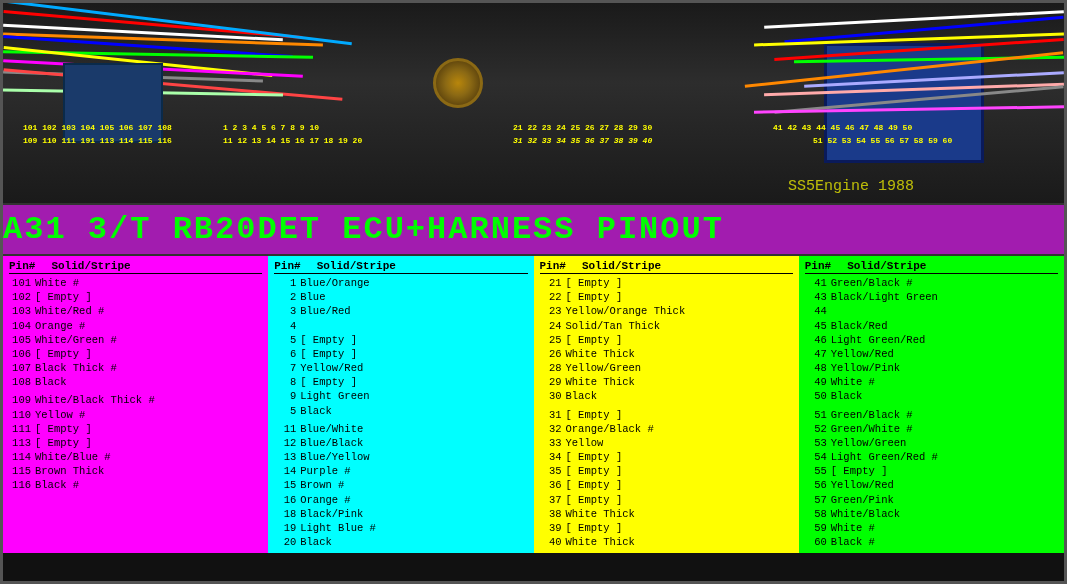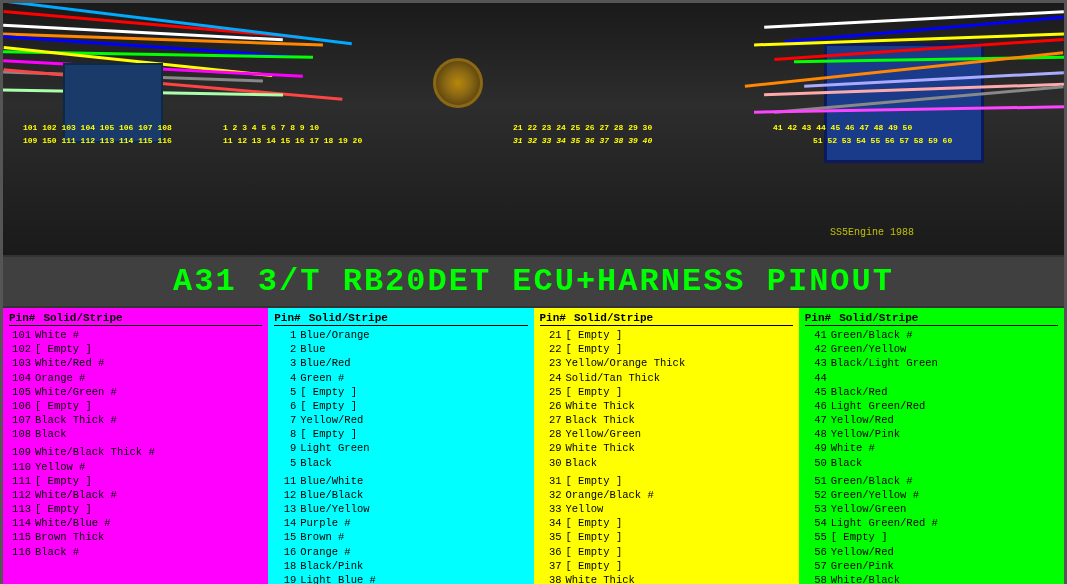--- a/index.html
+++ b/index.html
@@ -10,26 +10,26 @@
       font-family: 'Courier New', Courier, monospace;
       overflow: hidden;
     }
     .outer-border {
       width: 1067px;
       height: 584px;
       border: 3px solid #555;
       background: #111;
     }
     .title-bar {
-      background: #404040;
+      background: #a21caf;
       color: #00ff00;
       font-size: 32px;
       font-weight: bold;
       font-family: 'Courier New', Courier, monospace;
-      text-align: center;
+      text-align: left;
       padding: 6px 0;
       letter-spacing: 2px;
       border-top: 2px solid #333;
       border-bottom: 2px solid #333;
     }
     .pinout-grid {
       display: flex;
       flex-direction: row;
       width: 100%;
       flex: 1;
@@ -40,21 +40,21 @@
       padding: 4px 6px;
       font-size: 11px;
       font-family: 'Courier New', Courier, monospace;
     }
     .col-magenta { background: #ff00ff; color: #000; }
     .col-cyan { background: #00ffff; color: #000; }
     .col-yellow { background: #ffff00; color: #000; }
     .col-green { background: #00ff00; color: #000; }
     .col-header {
       display: flex;
-      gap: 8px;
+      gap: 16px;
       font-weight: bold;
       margin-bottom: 1px;
       font-size: 11px;
     }
     .col-divider {
       border-top: 1px solid #000;
       margin-bottom: 2px;
     }
     .pin-row {
       display: flex;
@@ -66,21 +66,21 @@
       min-width: 22px;
       text-align: right;
     }
     .pin-desc {
       flex: 1;
     }
     
     .photo-area {
       position: relative;
       width: 100%;
-      height: 252px;
+      height: 200px;
       background: #a21caf;
       overflow: hidden;
     }
     .connector-block {
       position: absolute;
       background: #1a3a6a;
       border: 2px solid #0a2a4a;
     }
     .connector-blue-left {
       left: 60px; top: 60px; width: 100px; height: 80px;
@@ -134,32 +134,32 @@
     <div style="position:absolute;top:35px;right:0;width:310px;height:3px;background:#ffff00;transform:rotate(-2deg);"></div>
     <div style="position:absolute;top:45px;right:0;width:290px;height:3px;background:#ff0000;transform:rotate(-4deg);"></div>
     <div style="position:absolute;top:55px;right:0;width:270px;height:3px;background:#00ff00;transform:rotate(-1deg);"></div>
     <div style="position:absolute;top:65px;right:0;width:320px;height:3px;background:#ff8800;transform:rotate(-6deg);"></div>
     <div style="position:absolute;top:75px;right:0;width:260px;height:3px;background:#aaaaff;transform:rotate(-3deg);"></div>
     <div style="position:absolute;top:85px;right:0;width:300px;height:3px;background:#ffaaaa;transform:rotate(-2deg);"></div>
     <div style="position:absolute;top:95px;right:0;width:290px;height:3px;background:#888;transform:rotate(-5deg);"></div>
     <div style="position:absolute;top:105px;right:0;width:310px;height:3px;background:#ff44ff;transform:rotate(-1deg);"></div>
 
     <div class="pin-overlay" style="left:20px;top:120px;">101 102 103 104 105 106 107 108</div>
-    <div class="pin-overlay" style="left:20px;top:133px;">109 150 111 112 113 114 115 116</div>
+    <div class="pin-overlay" style="left:20px;top:133px;">109 110 111 191 113 114 115 116</div>
 
     <div class="pin-overlay" style="left:220px;top:120px;">1  2  3  4  5  6  7  8  9  10</div>
     <div class="pin-overlay" style="left:220px;top:133px;">11 12 13 14 15 16 17 18 19 20</div>
 
     <div class="pin-overlay" style="left:510px;top:120px;">21 22 23 24 25 26 27 28 29 30</div>
     <div class="pin-overlay" style="left:510px;top:133px;font-style:italic;">31 32 33 34 35 36 37 38 39 40</div>
 
     <div class="pin-overlay" style="left:770px;top:120px;">41 42 43 44 45 46 47 48 49 50</div>
     <div class="pin-overlay" style="left:770px;top:133px;padding-left:40px;">51 52 53 54 55 56 57 58 59 60</div>
 
-    <div style="position:absolute;bottom:17px;right:150px;color:#ffff00;font-size:10px;font-family:Courier New;opacity:0.7;">SS5Engine 1988</div>
+    <div style="position:absolute;bottom:8px;right:150px;color:#ffff00;font-size:15px;font-family:Courier New;opacity:0.7;">SS5Engine 1988</div>
   </div>
 
   <div class="title-bar">A31 3/T  RB20DET ECU+HARNESS PINOUT</div>
 
   <div class="pinout-grid">
   <div class="pin-column col-magenta">
         <div class="col-header">
           <span class="pin-num">Pin#</span>
           <span class="pin-desc">Solid/Stripe</span>
         </div>
@@ -203,24 +203,20 @@
         </div>
         <div class="pin-row">
           <span class="pin-num">110</span>
           <span class="pin-desc">Yellow #</span>
         </div>
         <div class="pin-row">
           <span class="pin-num">111</span>
           <span class="pin-desc">[ Empty ]</span>
         </div>
         <div class="pin-row">
-          <span class="pin-num">112</span>
-          <span class="pin-desc">White/Black #</span>
-        </div>
-        <div class="pin-row">
           <span class="pin-num">113</span>
           <span class="pin-desc">[ Empty ]</span>
         </div>
         <div class="pin-row">
           <span class="pin-num">114</span>
           <span class="pin-desc">White/Blue #</span>
         </div>
         <div class="pin-row">
           <span class="pin-num">115</span>
           <span class="pin-desc">Brown Thick</span>
@@ -243,21 +239,20 @@
         <div class="pin-row">
           <span class="pin-num">2</span>
           <span class="pin-desc">Blue</span>
         </div>
         <div class="pin-row">
           <span class="pin-num">3</span>
           <span class="pin-desc">Blue/Red</span>
         </div>
         <div class="pin-row">
           <span class="pin-num">4</span>
-          <span class="pin-desc">Green #</span>
         </div>
         <div class="pin-row">
           <span class="pin-num">5</span>
           <span class="pin-desc">[ Empty ]</span>
         </div>
         <div class="pin-row">
           <span class="pin-num">6</span>
           <span class="pin-desc">[ Empty ]</span>
         </div>
         <div class="pin-row">
@@ -338,24 +333,20 @@
         </div>
         <div class="pin-row">
           <span class="pin-num">25</span>
           <span class="pin-desc">[ Empty ]</span>
         </div>
         <div class="pin-row">
           <span class="pin-num">26</span>
           <span class="pin-desc">White Thick</span>
         </div>
         <div class="pin-row">
-          <span class="pin-num">27</span>
-          <span class="pin-desc">Black Thick</span>
-        </div>
-        <div class="pin-row">
           <span class="pin-num">28</span>
           <span class="pin-desc">Yellow/Green</span>
         </div>
         <div class="pin-row">
           <span class="pin-num">29</span>
           <span class="pin-desc">White Thick</span>
         </div>
         <div class="pin-row">
           <span class="pin-num">30</span>
           <span class="pin-desc">Black</span>
@@ -406,24 +397,20 @@
         <div class="col-header">
           <span class="pin-num">Pin#</span>
           <span class="pin-desc">Solid/Stripe</span>
         </div>
         <div class="col-divider"></div>
         <div class="pin-row">
           <span class="pin-num">41</span>
           <span class="pin-desc">Green/Black #</span>
         </div>
         <div class="pin-row">
-          <span class="pin-num">42</span>
-          <span class="pin-desc">Green/Yellow</span>
-        </div>
-        <div class="pin-row">
           <span class="pin-num">43</span>
           <span class="pin-desc">Black/Light Green</span>
         </div>
         <div class="pin-row">
           <span class="pin-num">44</span>
         </div>
         <div class="pin-row">
           <span class="pin-num">45</span>
           <span class="pin-desc">Black/Red</span>
         </div>
@@ -447,21 +434,21 @@
           <span class="pin-num">50</span>
           <span class="pin-desc">Black</span>
         </div>
         <div style="height: 4px;"></div>
         <div class="pin-row">
           <span class="pin-num">51</span>
           <span class="pin-desc">Green/Black #</span>
         </div>
         <div class="pin-row">
           <span class="pin-num">52</span>
-          <span class="pin-desc">Green/Yellow #</span>
+          <span class="pin-desc">Green/White #</span>
         </div>
         <div class="pin-row">
           <span class="pin-num">53</span>
           <span class="pin-desc">Yellow/Green</span>
         </div>
         <div class="pin-row">
           <span class="pin-num">54</span>
           <span class="pin-desc">Light Green/Red #</span>
         </div>
         <div class="pin-row">

